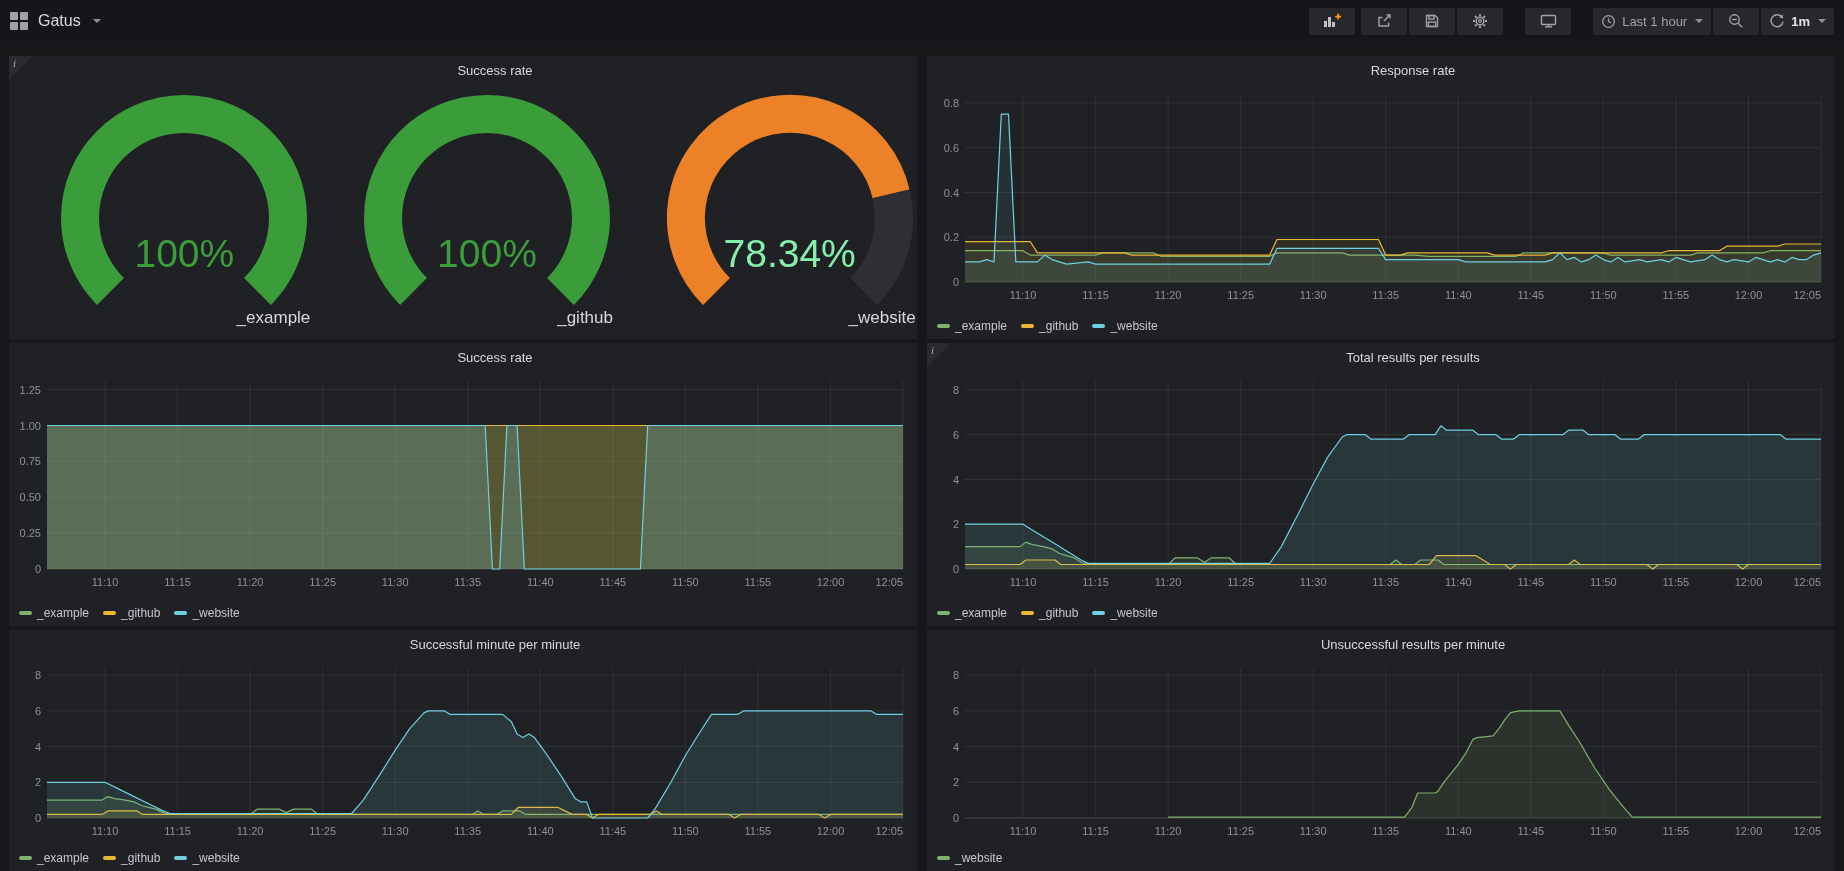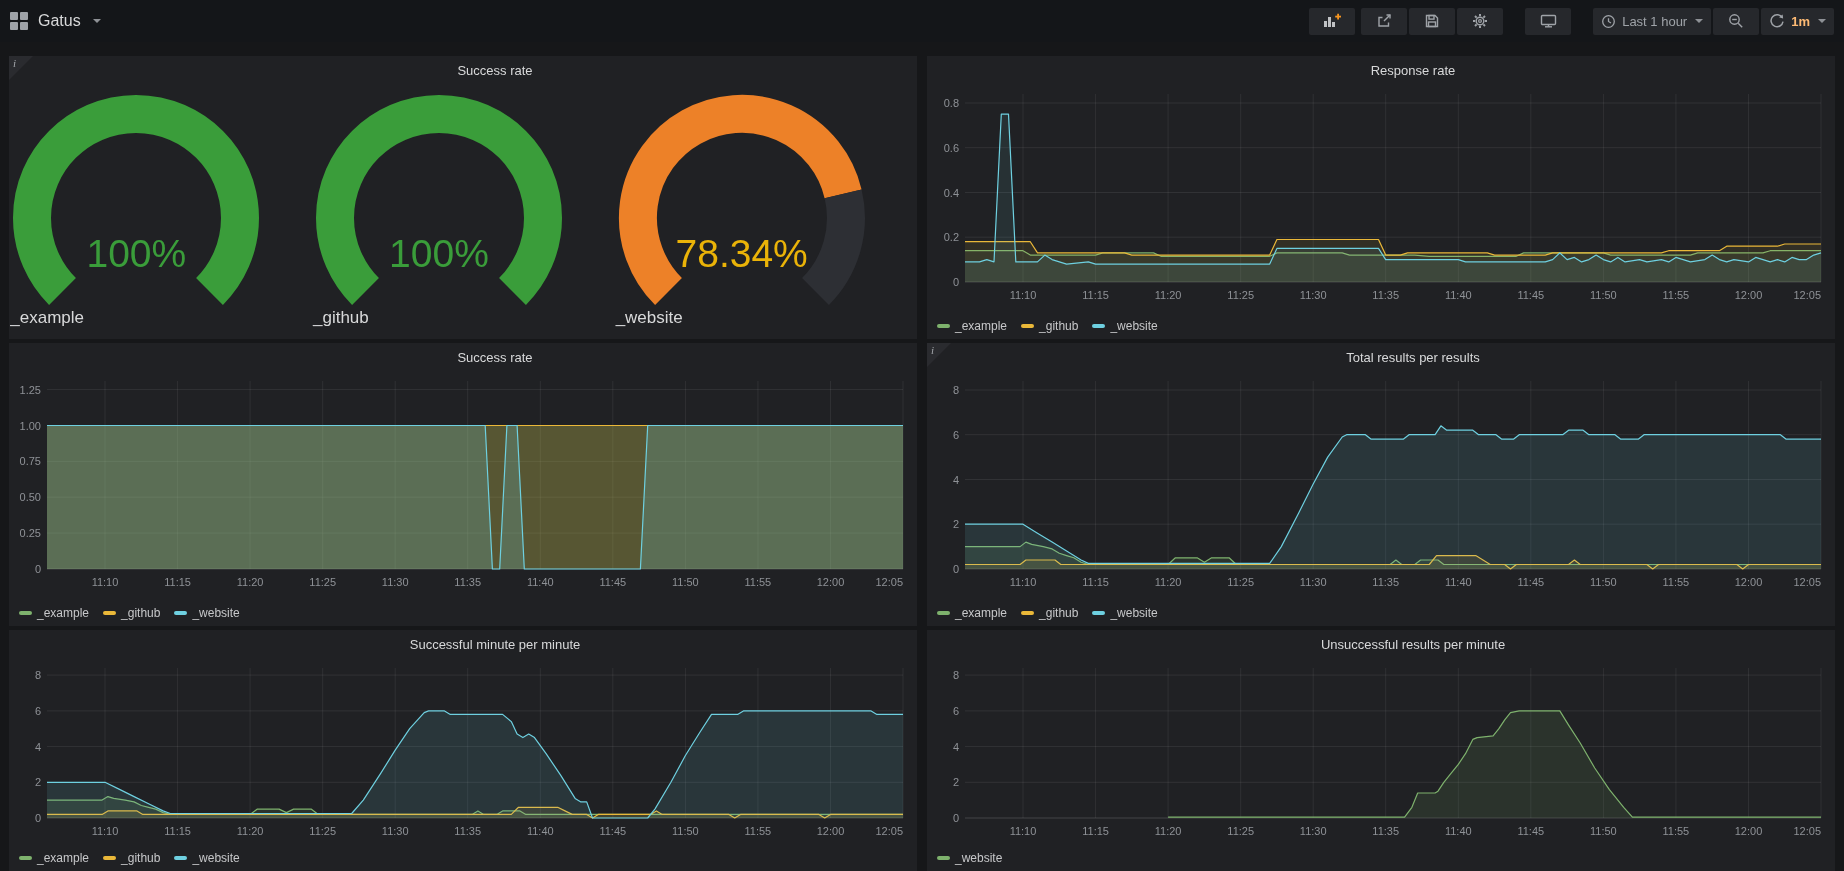--- a/index.html
+++ b/index.html
@@ -10,42 +10,42 @@
   .apps-grid{display:grid;grid-template-columns:8px 8px;grid-template-rows:8px 8px;gap:2px;cursor:pointer;}
   .apps-grid span{background:#9fa3a8;border-radius:1px;}
   .dash-title{color:#d8d9da;font-size:16px;font-weight:500;cursor:pointer;}
   .caret{width:0;height:0;border-left:4px solid transparent;border-right:4px solid transparent;
     border-top:4px solid #8e9196;display:inline-block;margin-left:2px;}
   .nav-right{display:flex;align-items:center;gap:6px;}
   .navbtn{height:27px;min-width:30px;background:#26282c;border-radius:2px;display:flex;align-items:center;
     justify-content:center;gap:6px;padding:0 8px;cursor:pointer;color:#9fa3a8;font-size:13px;}
   .navbtn svg{display:block;}
   .btn-group{display:flex;gap:2px;}
-  .orange{color:#fdba74;font-weight:700;}
+  .orange{color:#e5e5e5;font-weight:700;}
   .spacer{width:10px;}
   .panel{position:absolute;background:#202124;}
   .p1{left:9px;top:56px;width:908px;height:283px;}
   .p2{left:927px;top:56px;width:908px;height:283px;}
   .p3{left:9px;top:343px;width:908px;height:283px;}
   .p4{left:927px;top:343px;width:908px;height:283px;}
   .p5{left:9px;top:630px;width:908px;height:241px;}
   .p6{left:927px;top:630px;width:908px;height:241px;}
   .ptitle{position:absolute;left:0;top:7px;width:100%;text-align:center;color:#d8d9da;
     font-size:13px;font-weight:500;cursor:pointer;padding-left:32px;}
   .corner{position:absolute;left:0;top:0;width:0;height:0;border-top:24px solid #2a2b2f;
     border-right:24px solid transparent;cursor:pointer;}
   .corner .i{position:absolute;left:4px;top:-23px;color:#a5a8ad;font-size:11px;font-style:italic;
     font-family:"Liberation Serif",serif;}
   .chartbox{position:absolute;left:8px;top:30px;}
   .legend{position:absolute;left:10px;bottom:6px;display:flex;gap:14px;align-items:center;}
   .li{display:flex;align-items:center;gap:5px;cursor:pointer;}
   .dash{width:13px;height:4px;border-radius:2px;display:inline-block;}
   .lname{color:#c7c8ca;font-size:12px;}
   .gaugerow{position:absolute;left:0;top:34px;width:100%;display:flex;justify-content:space-around;}
-  .gauge{width:300px;display:flex;flex-direction:column;align-items:flex-start;}
+  .gauge{width:300px;display:flex;flex-direction:column;align-items:flex-end;}
   .gauge .glabel{color:#d8d9da;font-size:17px;margin-top:0px;}
   .gauge .gwrap{position:relative;width:252px;height:218px;}
   .gauge .gval{position:absolute;left:0;width:100%;text-align:center;font-size:39px;font-weight:500;}
   text.ytick,text.xtick{fill:#8e9196;font-size:11px;font-family:"Liberation Sans",sans-serif;}
 </style>
 </head>
 <body>
 
 <header class="navbar">
   <div class="nav-left">
@@ -164,21 +164,21 @@
         <span class="gval" style="color:#3a9d3a;top:142px">100%</span>
       </div>
       <span class="glabel">_github</span>
         </div>
         <div class="gauge">
       <div class="gwrap">
         <svg width="252" height="218" viewBox="0 0 252 218">
               <path d="M 52.5 201.5 A 104 104 0 1 1 227.1 103.8" stroke="#ed8128" stroke-width="38" fill="none"></path>
               <path d="M 227.1 103.8 A 104 104 0 0 1 199.5 201.5" stroke="#2d2f34" stroke-width="38" fill="none"></path>
             </svg>
-        <span class="gval" style="color:#eab308;top:142px">78.34%</span>
+        <span class="gval" style="color:#86efac;top:142px">78.34%</span>
       </div>
       <span class="glabel">_website</span>
         </div>
       </div>
   </section>
 
   <section class="panel p2">
     <div class="ptitle">Response rate</div>
     <div class="chartbox"><svg width="892" height="225" viewBox="0 0 892 225">
           <line x1="30" x2="886" y1="196.0" y2="196.0" stroke="rgba(255,255,255,0.16)"></line>

